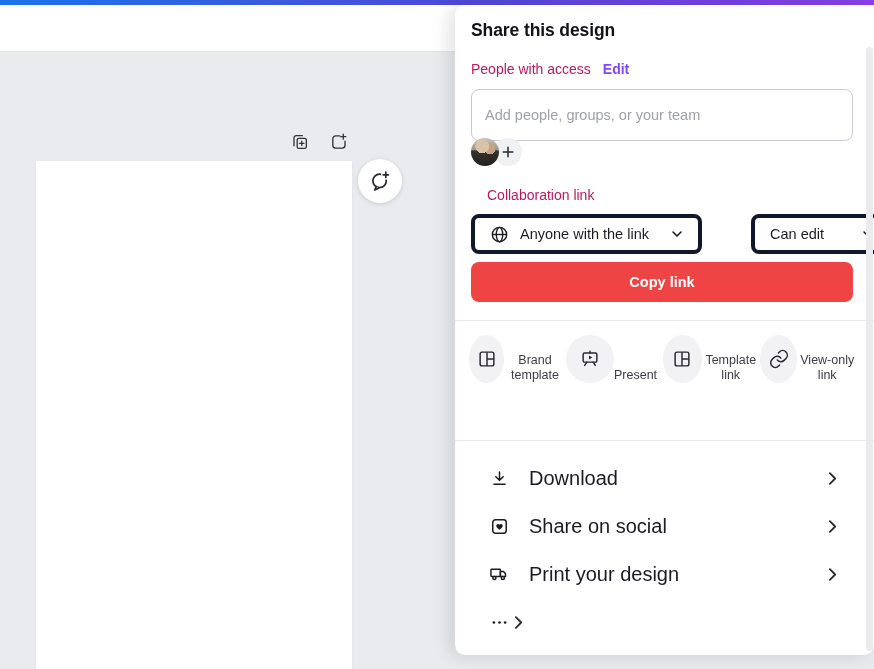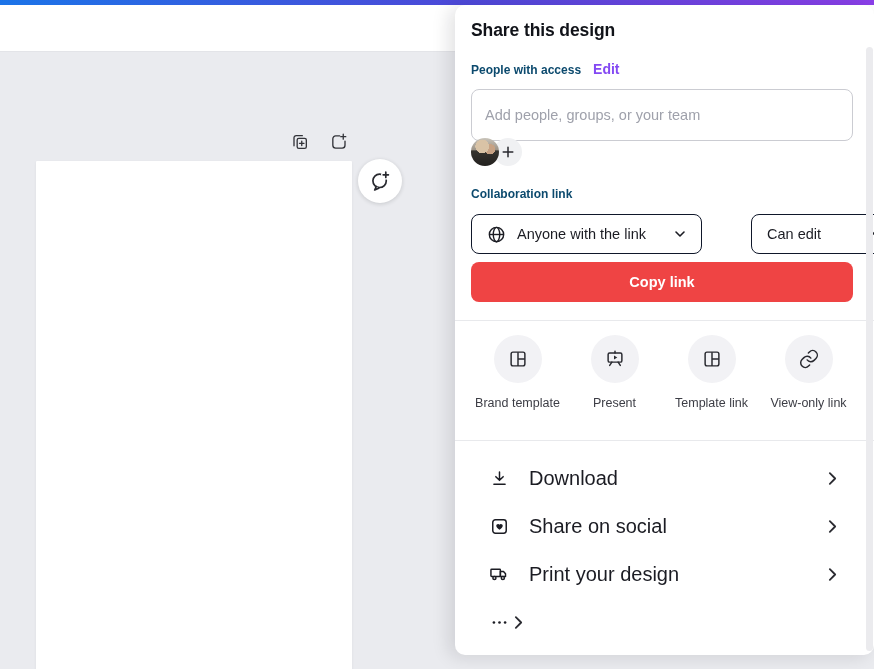--- a/index.html
+++ b/index.html
@@ -21,48 +21,48 @@
   .icon-btn { width:22px; height:22px; display:flex; align-items:center; justify-content:center; cursor:pointer; }
   .design-page { position:absolute; left:36px; top:108px; width:316px; height:516px;
     background:#ffffff; border-radius:1px; box-shadow:0 1px 3px rgba(20,22,26,.06); }
   .comment-fab { position:absolute; left:358px; top:106px; width:44px; height:44px; border-radius:50%;
     background:#ffffff; box-shadow:0 1px 4px rgba(20,22,26,.16); display:flex; align-items:center; justify-content:center; }
   
   .share-panel { position:absolute; left:455px; top:5px; width:419px; height:650px;
     background:#ffffff; border-radius:10px; box-shadow:-6px 2px 18px rgba(14,19,24,.12);padding-left:11px; }
   .panel-title { position:absolute; left:16px; top:15px; font-size:17.5px; font-weight:700; color:#111319; letter-spacing:-.1px; }
   .people-row { position:absolute; left:16px; top:56px; display:flex; align-items:baseline; gap:12px; }
-  .section-label { font-size:12px; font-weight:700; color:#0c4a6e; }
+  .section-label { font-size:14px; font-weight:400; color:#be185d; }
   .edit-link { font-size:14px; font-weight:600; color:#8449f3; cursor:pointer; }
   .people-input { position:absolute; left:16px; top:84px; width:382px; height:52px;
     border:1px solid #cbccd2; border-radius:8px; padding:0 13px; font-size:14.5px;
     font-family:"Liberation Sans","DejaVu Sans",sans-serif; color:#1b1c23; background:#fff; outline:none; }
   .people-input::placeholder { color:#9fa1ab; }
   .member-row { position:absolute; left:16px; top:133px; height:28px; display:flex; align-items:center; }
   .avatar { width:28px; height:28px; border-radius:50%; position:relative; z-index:2; cursor:pointer;
     background:
       radial-gradient(circle at 40% 30%, #d9c3a6 0 26%, transparent 27%),
       radial-gradient(circle at 68% 40%, #c7a284 0 20%, transparent 21%),
       linear-gradient(180deg,#c9c4ba 0%,#9a9185 44%,#36342f 45%,#23211f 100%); }
   .add-member-btn { width:28px; height:28px; border-radius:50%; background:#f0f1f3; margin-left:-5px;
     display:flex; align-items:center; justify-content:center; z-index:1; cursor:pointer; }
-  .collab-label { position:absolute; left:16px; top:182px; }
-  .dropdown { position:absolute; top:209px; height:40px; border:1px solid #0f172a; border-radius:8px;
+  .collab-label { position:absolute; left:32px; top:182px; }
+  .dropdown { position:absolute; top:209px; height:40px; border:4px solid #0f172a; border-radius:8px;
     display:flex; align-items:center; background:#fff; cursor:pointer; }
   .dd-scope { left:16px; width:231px; padding:0 13px 0 14px; }
   .dd-perm { left:256px; width:142px; padding:0 13px 0 15px;margin-left:40px; }
   .dd-text { font-size:14.5px; color:#1b1c23; flex:1; }
   .dd-scope .dd-text { margin-left:10px; }
   .copy-link-btn { position:absolute; left:16px; top:257px; width:382px; height:40px;
     background:#ef4444; border:none; border-radius:8px; color:#ffffff; font-size:14.5px; font-weight:600;
     font-family:"Liberation Sans","DejaVu Sans",sans-serif; cursor:pointer; }
   .divider { position:absolute; left:0; width:419px; height:1px; background:#e8e9ec; }
   .divider-1 { top:315px; } .divider-2 { top:435px; }
   .quick-actions { position:absolute; left:14px; top:330px; width:390px; display:flex; }
-  .quick-action { width:97px; display:flex; flex-direction:column; align-items:center; cursor:pointer; }
+  .quick-action { width:97px; display:flex; align-items:flex-end; cursor:pointer; }
   .qa-circle { width:48px; height:48px; border-radius:50%; background:#f2f2f5;
     display:flex; align-items:center; justify-content:center; }
   .qa-label { margin-top:13px; font-size:12.5px; line-height:15px; color:#3c3d45; text-align:center; max-width:86px; }
   .menu-list { position:absolute; left:0; top:449px; width:419px; }
   .menu-item { height:48px; display:flex; align-items:center; padding:0 33px; cursor:pointer; }
   .menu-icon { width:22px; display:flex; justify-content:center; }
   .menu-label { margin-left:19px; font-size:20px; color:#1b1c23; flex:1; }
   .panel-scrollbar { position:absolute; right:1px; top:42px; width:7px; height:604px;
     background:#ebebee; border-radius:4px; }
   svg { display:block; }

